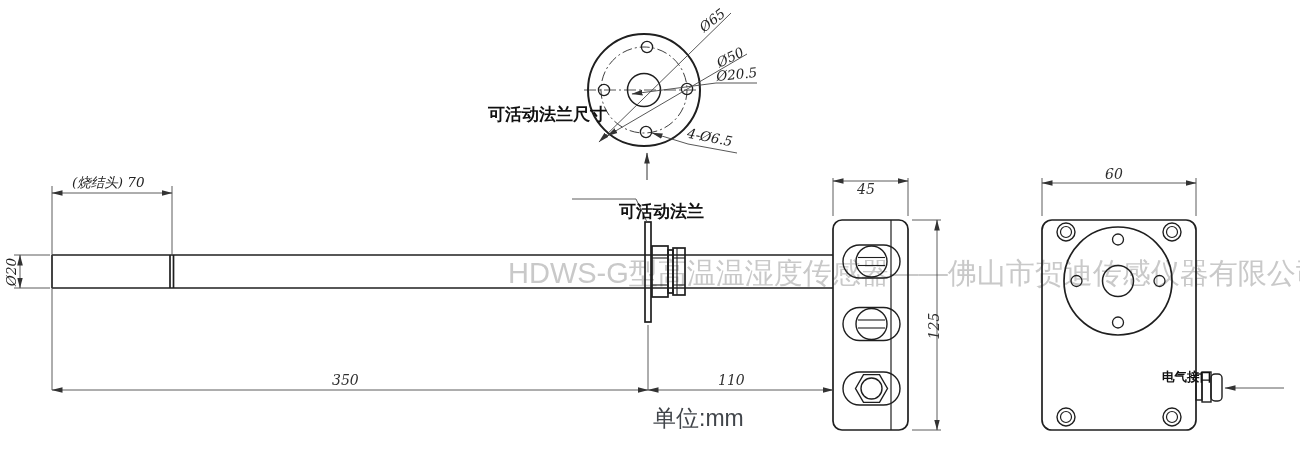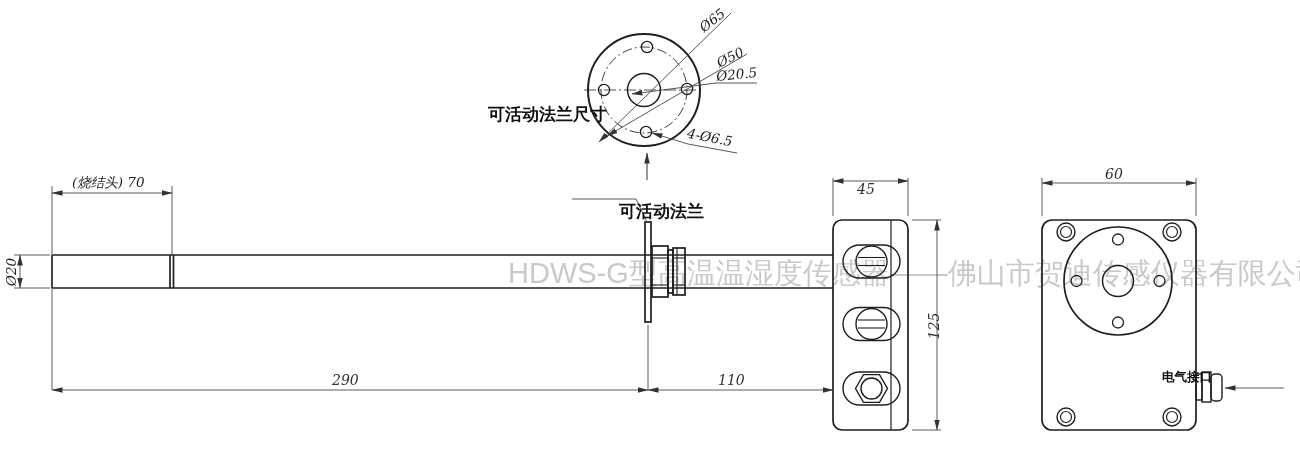--- a/index.html
+++ b/index.html
@@ -136,22 +136,23 @@
   </svg>
 
   <div class="lbl cn" style="left:488px;top:103px;">可活动法兰尺寸</div>
   <div class="lbl mix" style="left:698px;top:12px;transform:rotate(-38deg);">Ø65</div>
   <div class="lbl mix" style="left:716px;top:49px;transform:rotate(-26deg);">Ø50</div>
   <div class="lbl mix" style="left:716px;top:66px;transform:rotate(-6deg);">Ø20.5</div>
   <div class="lbl mix" style="left:687px;top:129px;transform:rotate(11deg);">4-Ø6.5</div>
 
   <div class="lbl mix rot90" style="left:-10px;top:264px;width:42px;">Ø20</div>
   <div class="lbl mix" style="left:72px;top:174px;">(烧结头) 70</div>
-  <div class="lbl dim" style="left:332px;top:372px;">290</div>
+  <div class="lbl dim" style="left:332px;top:372px;">350</div>
   <div class="lbl cn" style="left:575px;top:200px;margin-left:44px;">可活动法兰</div>
   <div class="lbl dim" style="left:718px;top:372px;">110</div>
   <div class="lbl dim" style="left:857px;top:165px;margin-top:16px;">45</div>
   <div class="lbl dim rot90" style="left:912px;top:318px;width:44px;">125</div>
 
   <div class="lbl dim" style="left:1105px;top:166px;">60</div>
   <div class="lbl cn" style="left:1162px;top:369px;font-size:12.5px;">电气接口</div>
 
+  <div id="units" class="lbl" style="left:653px;top:403px;">单位:mm</div>
 </div>
 
 </body></html>

